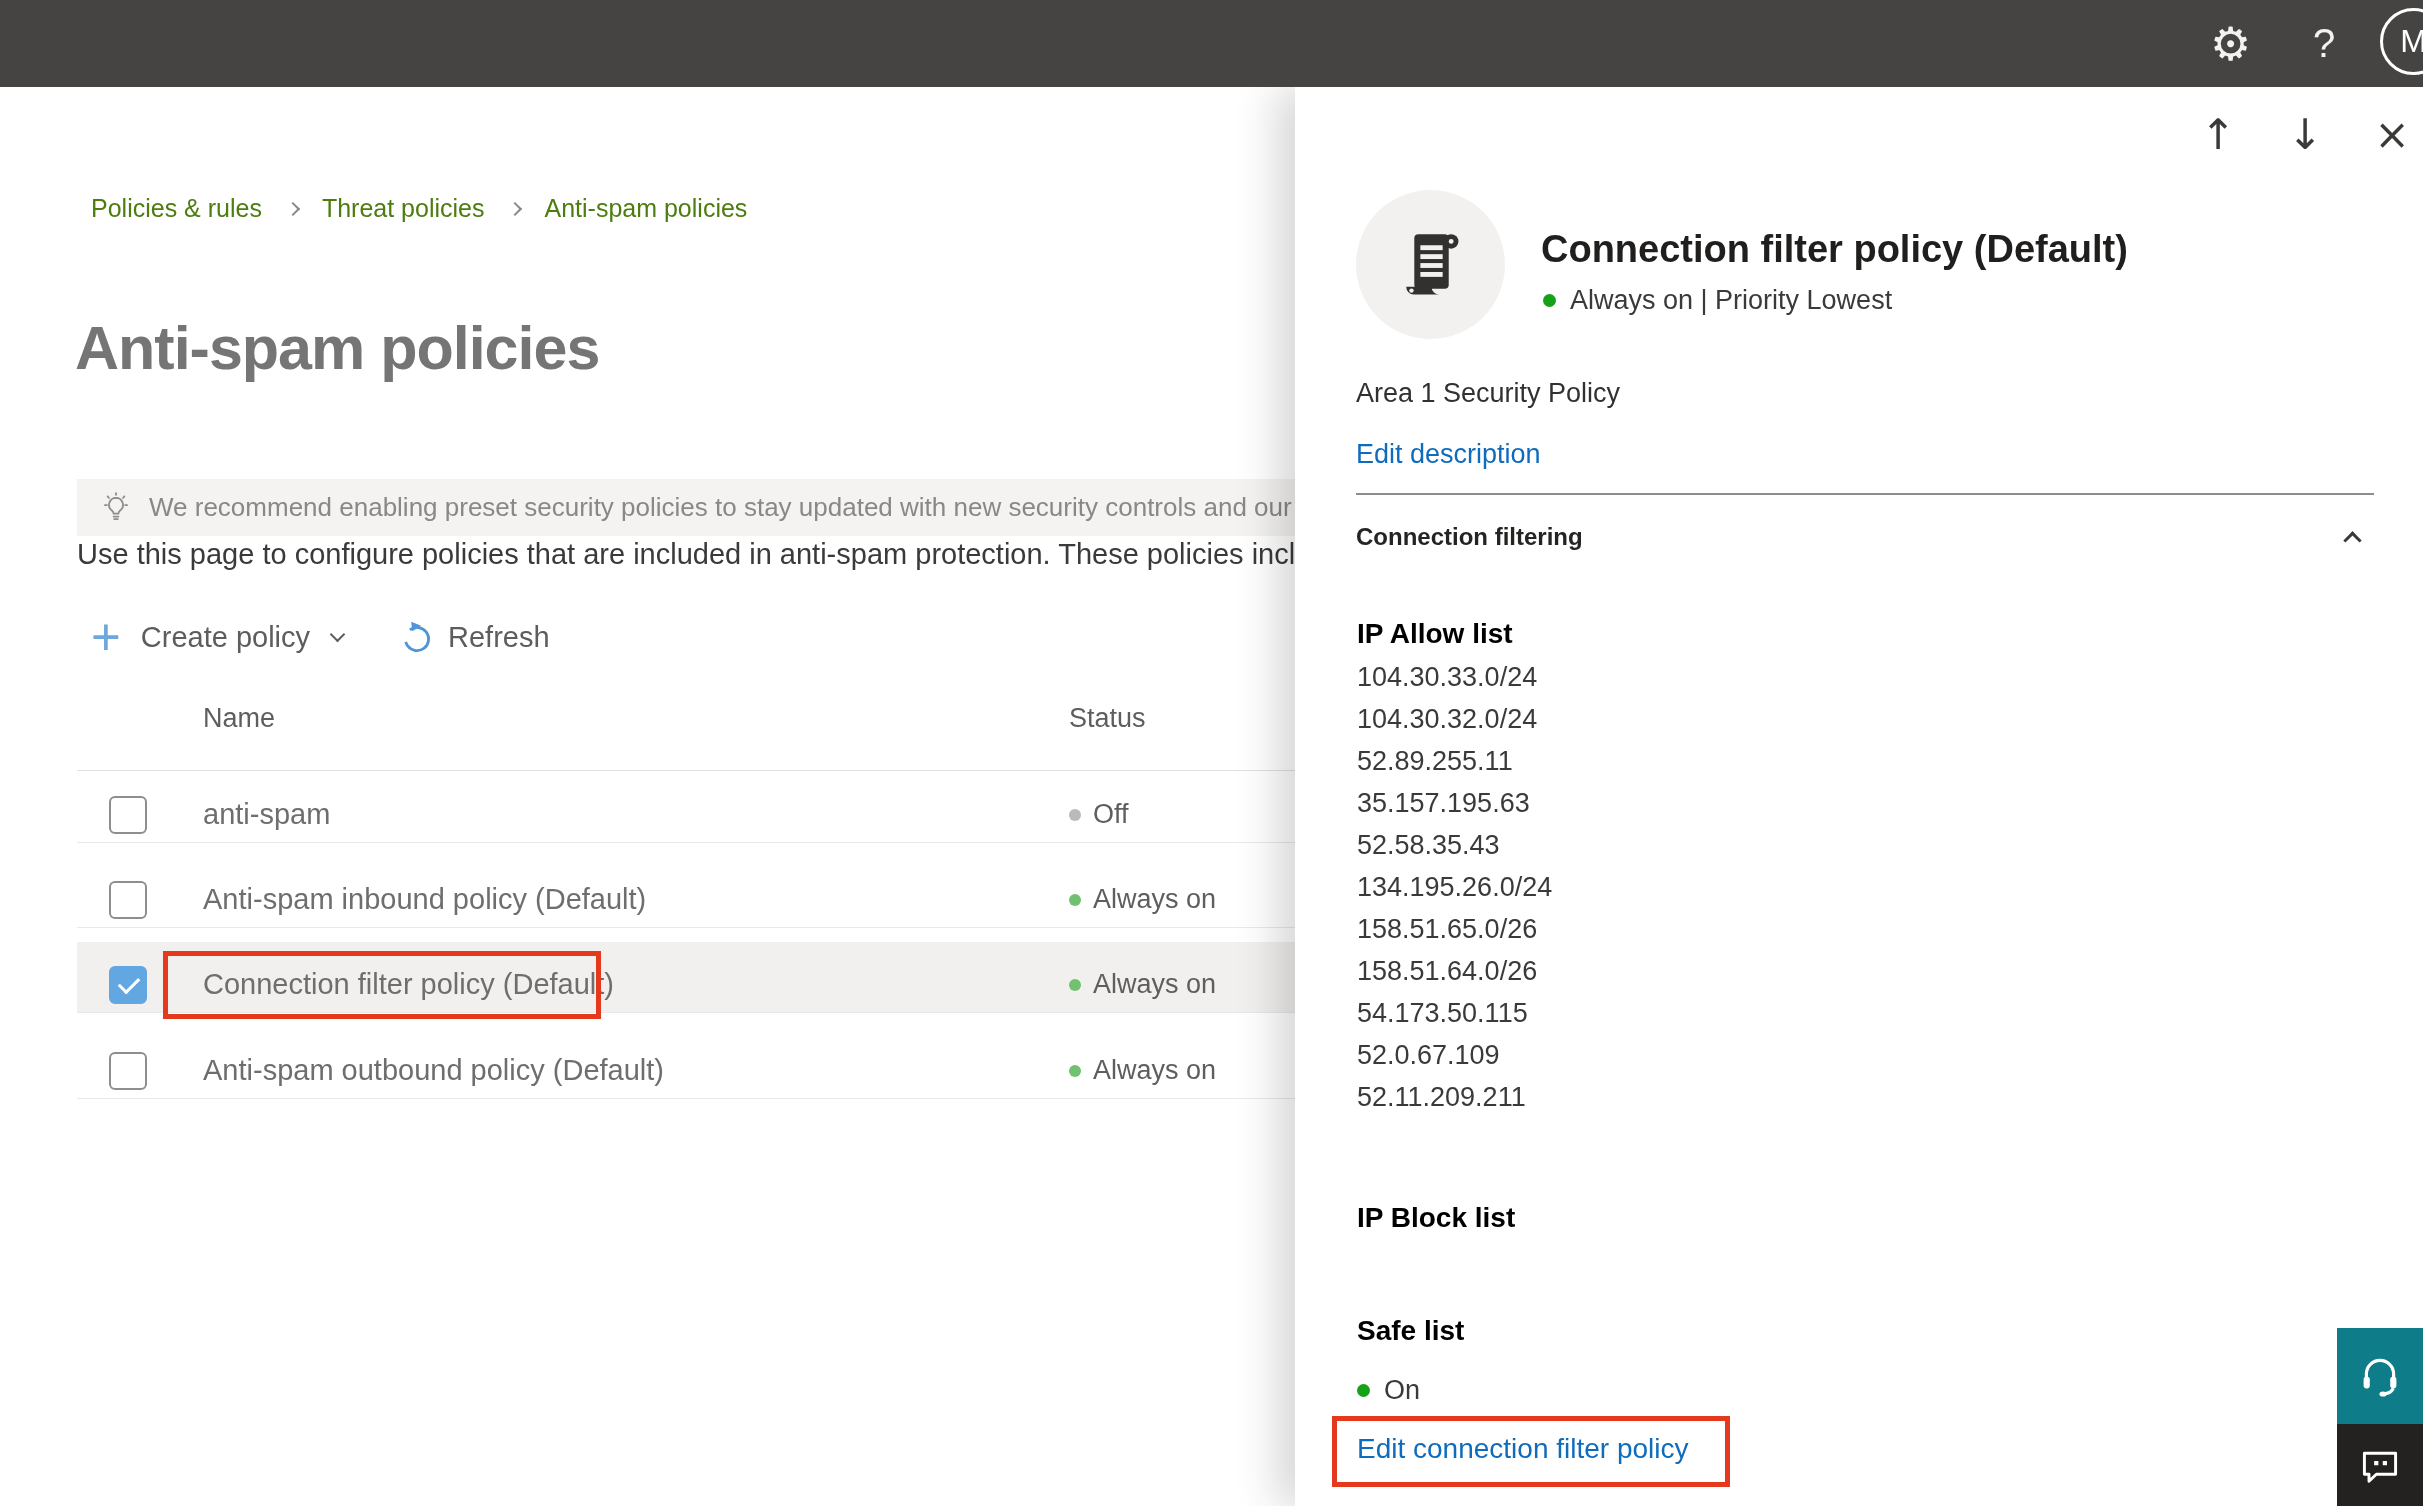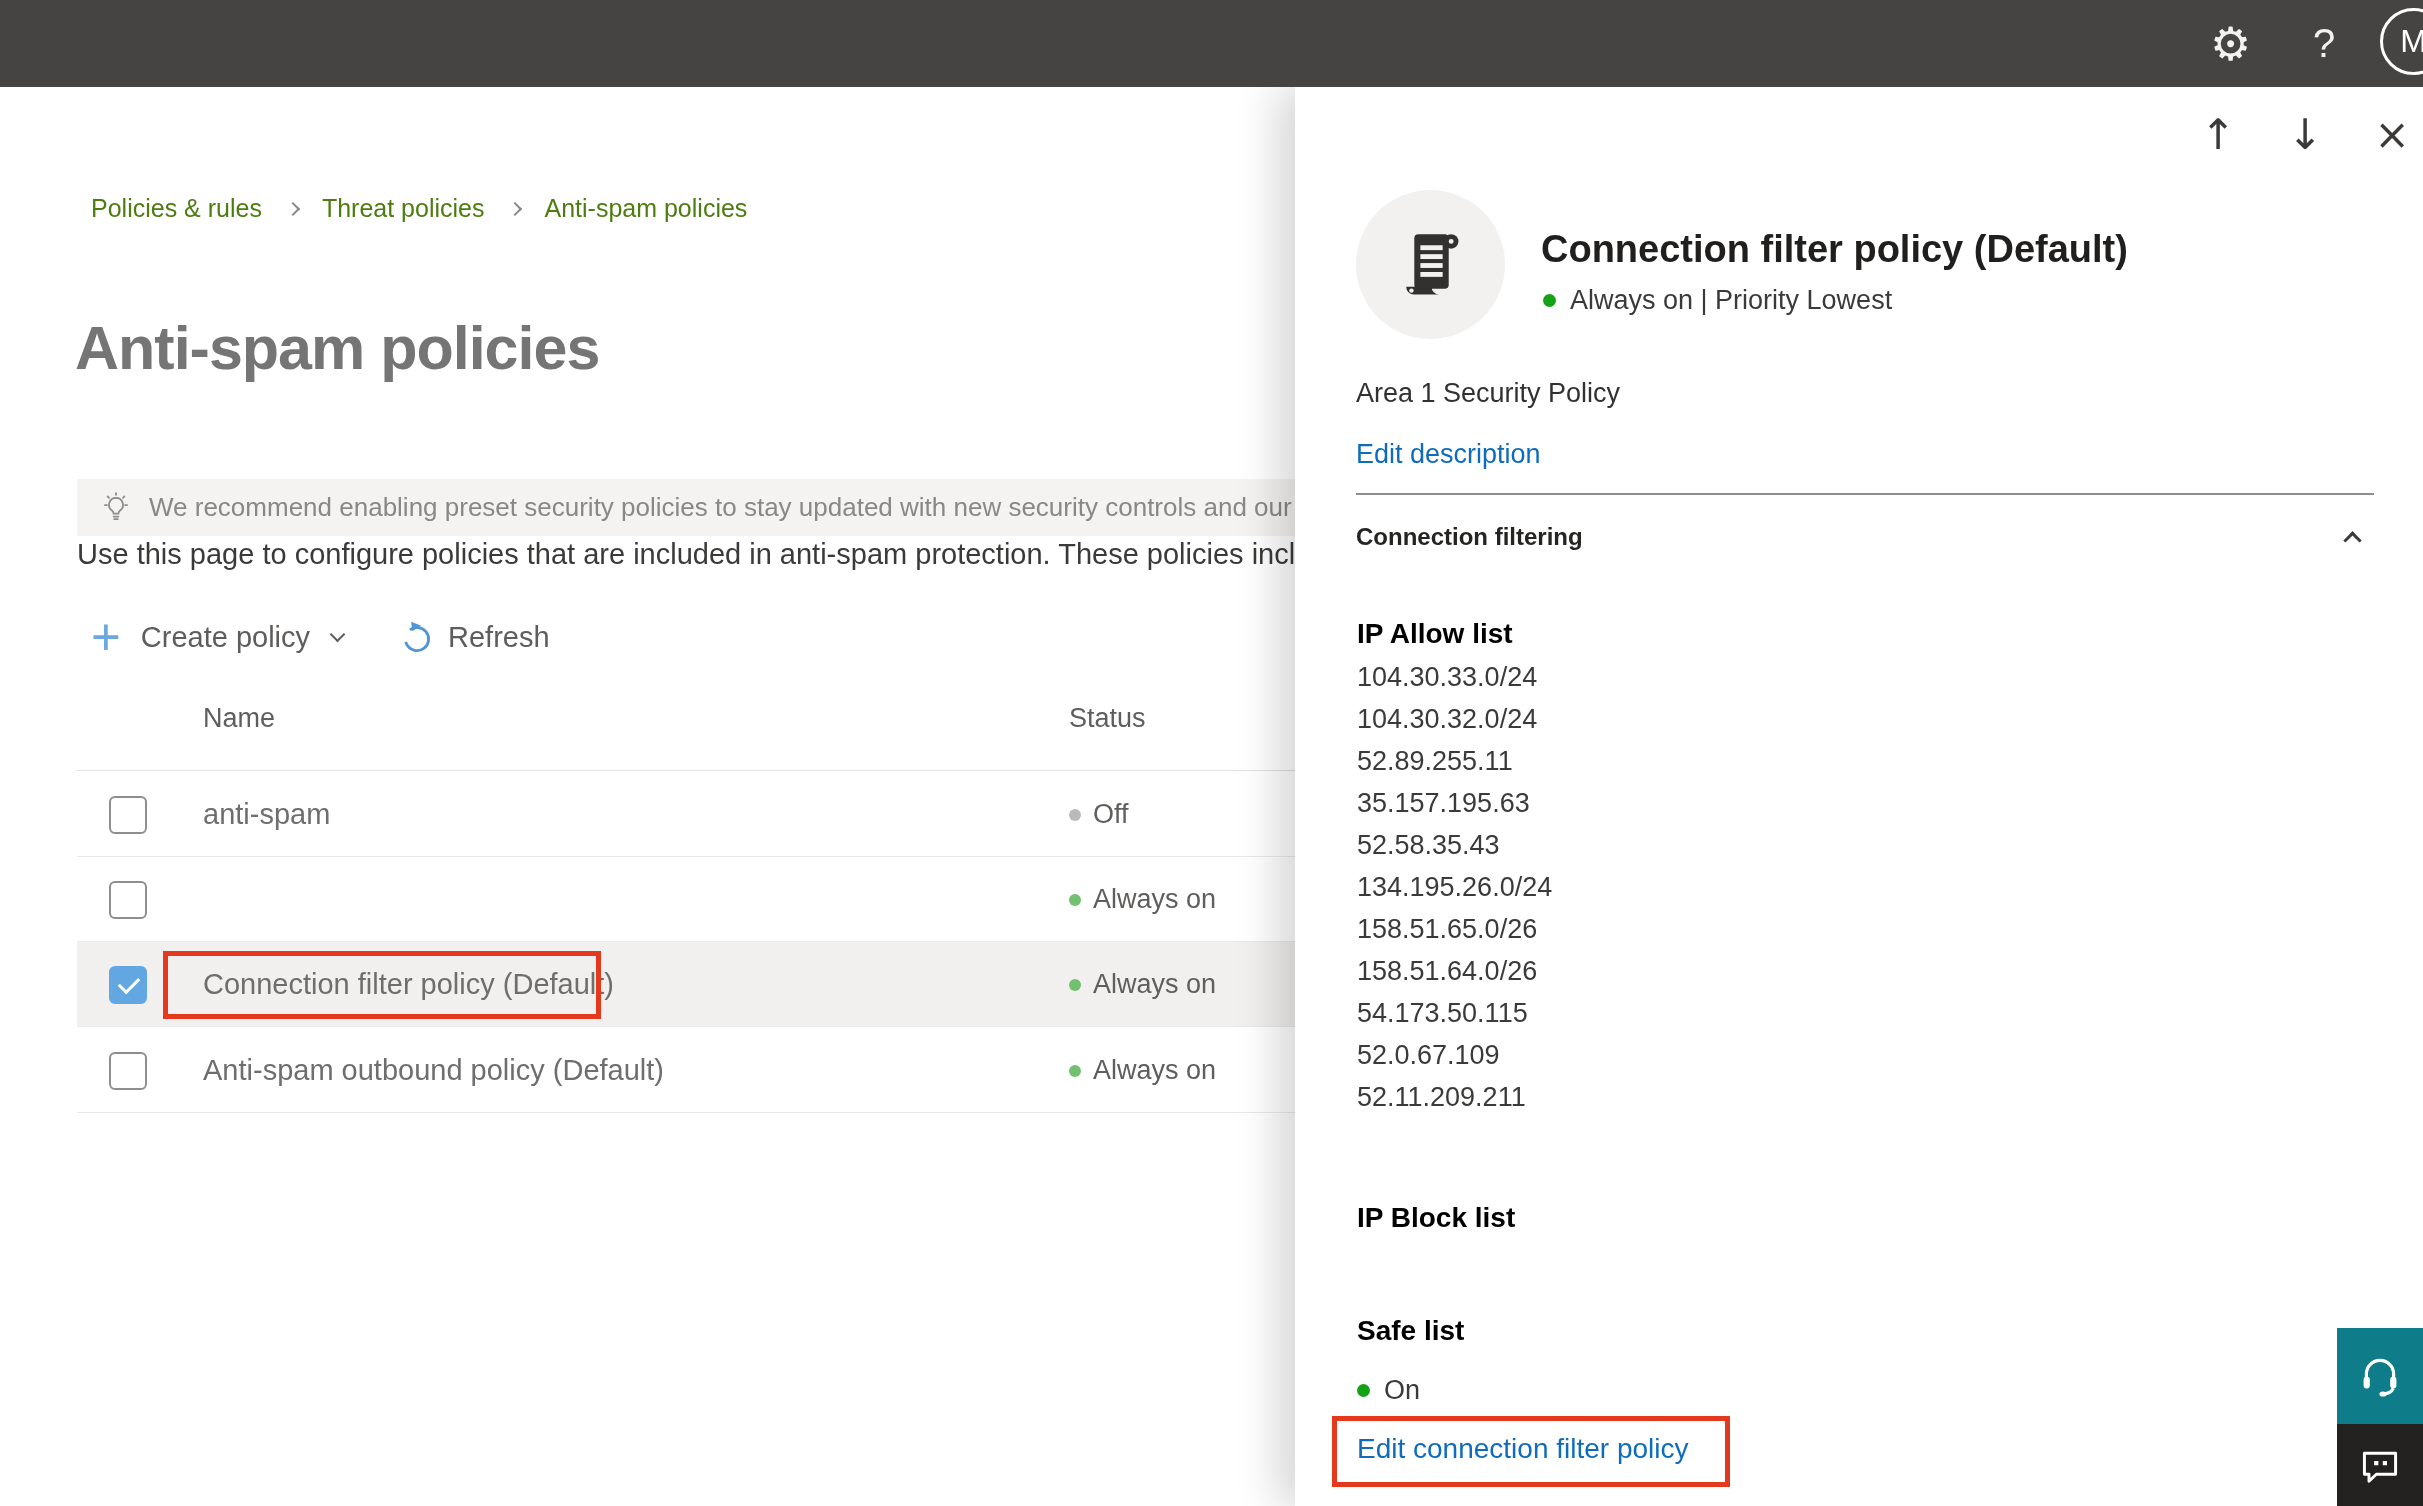--- a/index.html
+++ b/index.html
@@ -32,21 +32,21 @@
   .plus-glyph { color:#6ea7dd; font-size:51px; font-weight:200; line-height:40px; }
   .tb-label { font-size:29px; color:#5f5d5b; margin-left:20px; }
   .chev { display:inline-block; width:11px; height:11px; border-right:2px solid #605e5c; border-bottom:2px solid #605e5c; }
   .chev-down { transform:rotate(45deg); margin-left:22px; margin-top:-6px; }
   .refresh-btn { margin-left:55px; }
   .refresh-btn .tb-label { margin-left:12px; }
   
   .thead-name  { position:absolute; left:203px;  top:616px; font-size:27px; color:#605e5c; cursor:pointer; }
   .thead-status{ position:absolute; left:1069px; top:616px; font-size:27px; color:#605e5c; cursor:pointer; }
   .thead-line { position:absolute; left:77px; top:683px; width:1249px; height:1px; background:#e3e1df; }
-  .trow { position:absolute; left:77px; width:1249px; height:85px; border-bottom:1px solid #ebe9e7; cursor:pointer; }
+  .trow { position:absolute; left:77px; width:1249px; height:71px; border-bottom:1px solid #ebe9e7; cursor:pointer; }
   .trow.selected { background:#f1f0ef; }
   .cb { position:absolute; left:32px; top:24px; width:38px; height:38px; background:#fff;
         border:2px solid #908e8c; border-radius:6px; cursor:pointer; }
   .cb.checked { background:#63a7e2; border-color:#63a7e2; }
   .cb.checked::after { content:""; position:absolute; left:8px; top:9px; width:17px; height:9px;
         border-left:3px solid #fff; border-bottom:3px solid #fff; transform:rotate(-45deg); }
   .trow-name { position:absolute; left:126px; top:0; height:85px; display:flex; align-items:center; font-size:29px; color:#6f6e6d; }
   .trow-status { position:absolute; left:992px; top:0; height:85px; display:flex; align-items:center; font-size:27px; color:#605e5c; }
   .dot { width:12px; height:12px; border-radius:50%; margin-right:12px; }
   .dot-off { background:#bcbab8; }
@@ -147,20 +147,21 @@
       <span class="cb"></span>
       <span class="trow-name">anti-spam</span>
       <span class="trow-status">
         <span class="dot dot-off"></span>
         <span>Off</span>
       </span>
     </div>
 
     <div class="trow" style="top:770px;">
       <span class="cb"></span>
+      <span class="trow-name">Anti-spam inbound policy (Default)</span>
       <span class="trow-status">
         <span class="dot dot-on"></span>
         <span>Always on</span>
       </span>
     </div>
 
     <div class="trow selected" style="top:855px;">
       <span class="cb checked"></span>
       <span class="trow-name">Connection filter policy (Default)</span>
       <span class="trow-status">

